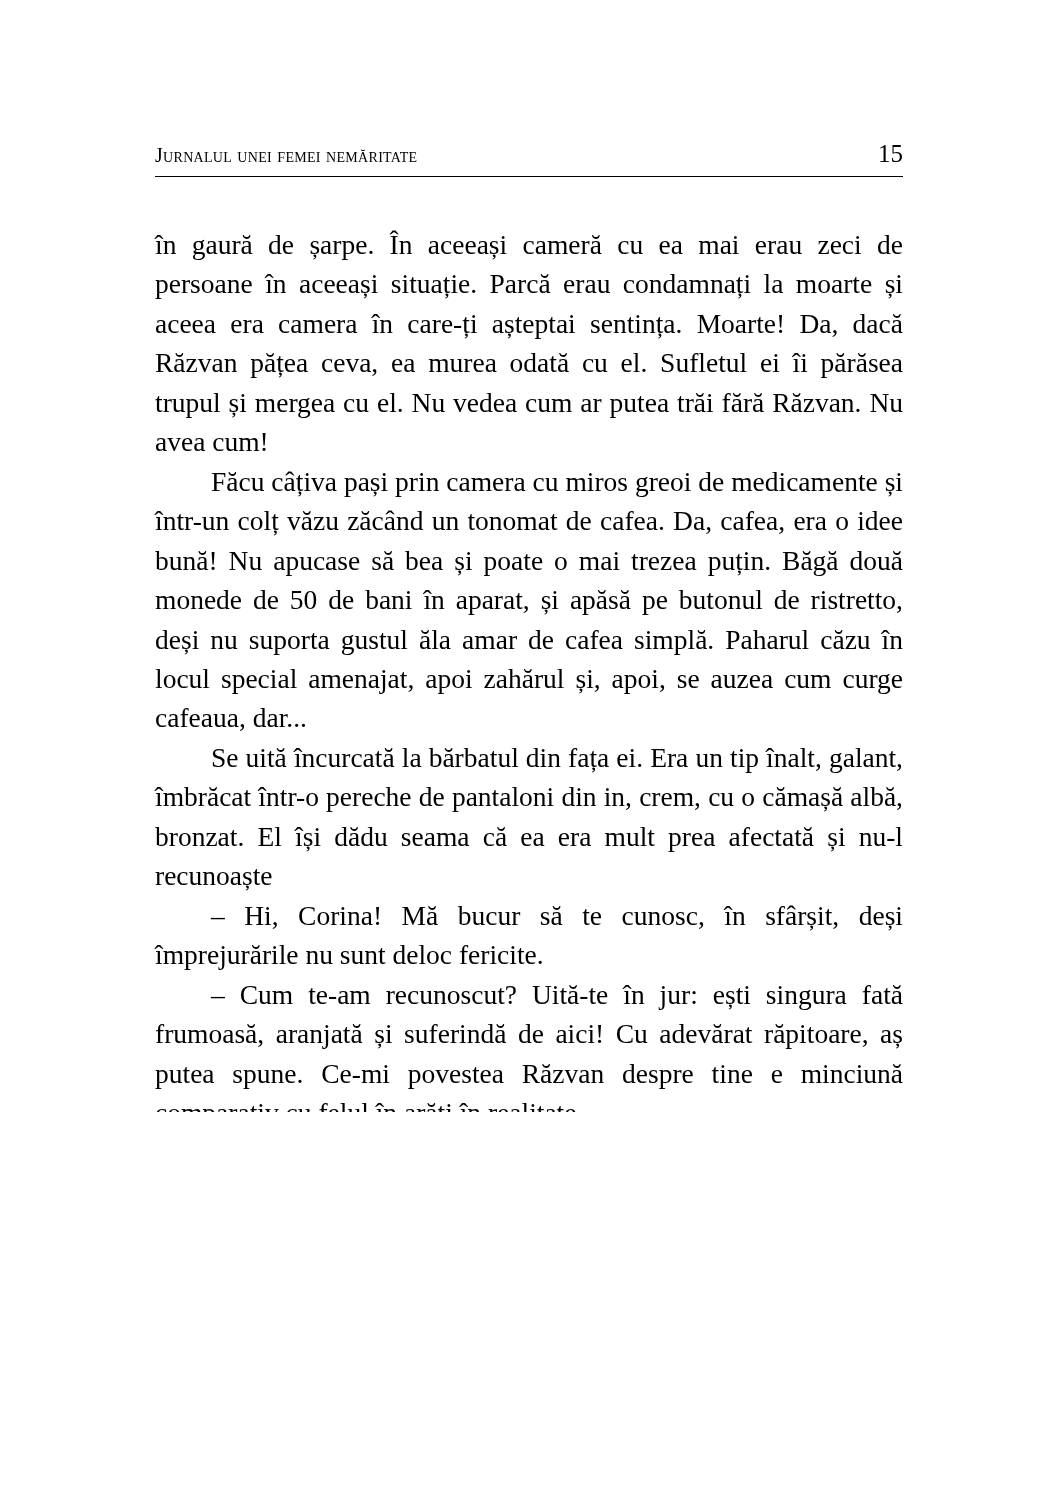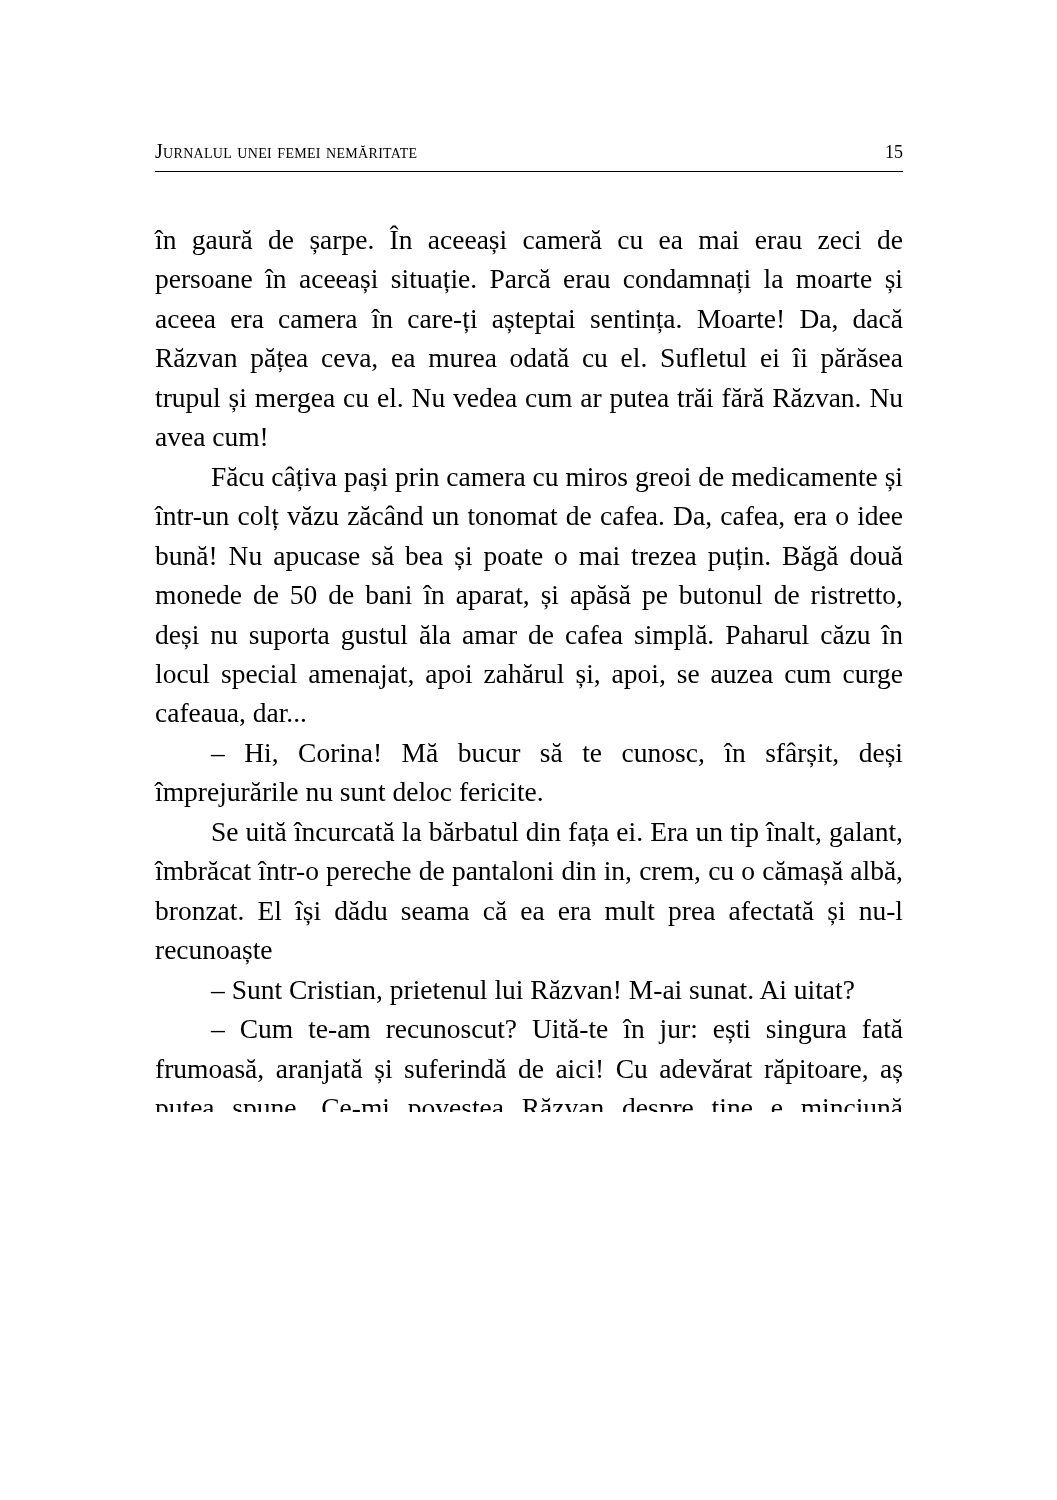--- a/index.html
+++ b/index.html
@@ -33,21 +33,21 @@
   }
   .running-title {
     font-family: "Liberation Serif", serif;
     font-size: 20px;
     font-variant: small-caps;
     letter-spacing: 0.3px;
     white-space: nowrap;
   }
   .page-number {
     font-family: "Liberation Serif", serif;
-    font-size: 18px;
+    font-size: 25px;
   }
   .body-text {
     margin-top: 48px;
     font-size: 27.5px;
     line-height: 1.435;
     text-align: justify;
     text-justify: inter-word;
     hyphens: none;
   }
   .body-text p {
@@ -64,20 +64,19 @@
   <div class="content">
 
     <div class="header">
       <div class="running-title">Jurnalul unei femei nemăritate</div>
       <div class="page-number">15</div>
     </div>
 
     <div class="body-text">
       <p>în gaură de șarpe. În aceeași cameră cu ea mai erau zeci de persoane în aceeași situație. Parcă erau condamnați la moarte și aceea era camera în care-ți așteptai sentința. Moarte! Da, dacă Răzvan pățea ceva, ea murea odată cu el. Sufletul ei îi părăsea trupul și mergea cu el. Nu vedea cum ar putea trăi fără Răzvan. Nu avea cum!</p>
       <p class="indent">Făcu câțiva pași prin camera cu miros greoi de medicamente și într-un colț văzu zăcând un tonomat de cafea. Da, cafea, era o idee bună! Nu apucase să bea și poate o mai trezea puțin. Băgă două monede de 50 de bani în aparat, și apăsă pe butonul de ristretto, deși nu suporta gustul ăla amar de cafea simplă. Paharul căzu în locul special amenajat, apoi zahărul și, apoi, se auzea cum curge cafeaua, dar...</p>
+      <p class="indent">Se uită încurcată la bărbatul din fața ei. Era un tip înalt, galant, îmbrăcat într-o pereche de pantaloni din in, crem, cu o cămașă albă, bronzat. El își dădu seama că ea era mult prea afectată și nu-l recunoaște</p>
       <p class="indent">– Hi, Corina! Mă bucur să te cunosc, în sfârșit, deși împrejurările nu sunt deloc fericite.</p>
-      <p class="indent">Se uită încurcată la bărbatul din fața ei. Era un tip înalt, galant, îmbrăcat într-o pereche de pantaloni din in, crem, cu o cămașă albă, bronzat. El își dădu seama că ea era mult prea afectată și nu-l recunoaște</p>
-      <p class="indent">– Sunt Cristian, prietenul lui Răzvan! M-ai sunat. Ai uitat?</p>
       <p class="indent">– Cum te-am recunoscut? Uită-te în jur: ești singura fată frumoasă, aranjată și suferindă de aici! Cu adevărat răpitoare, aș putea spune. Ce-mi povestea Răzvan despre tine e minciună comparativ cu felul în arăți în realitate...</p>
     </div>
 
   </div>
 </div>
 
 </body></html>

